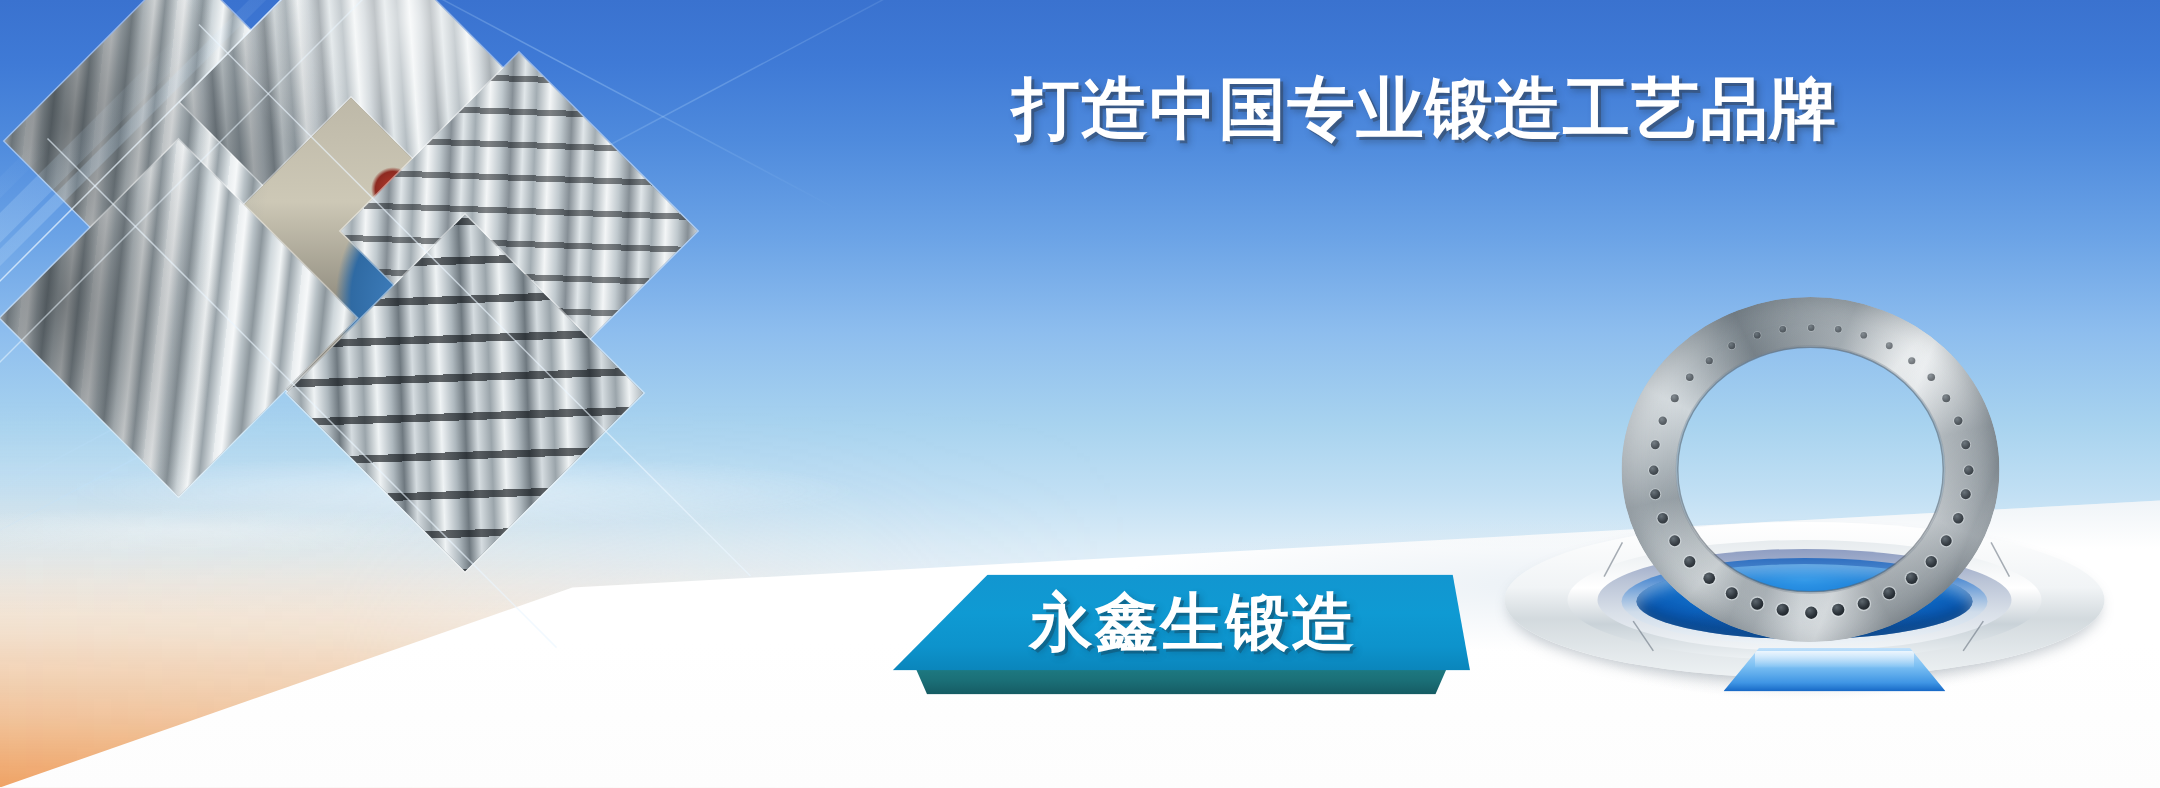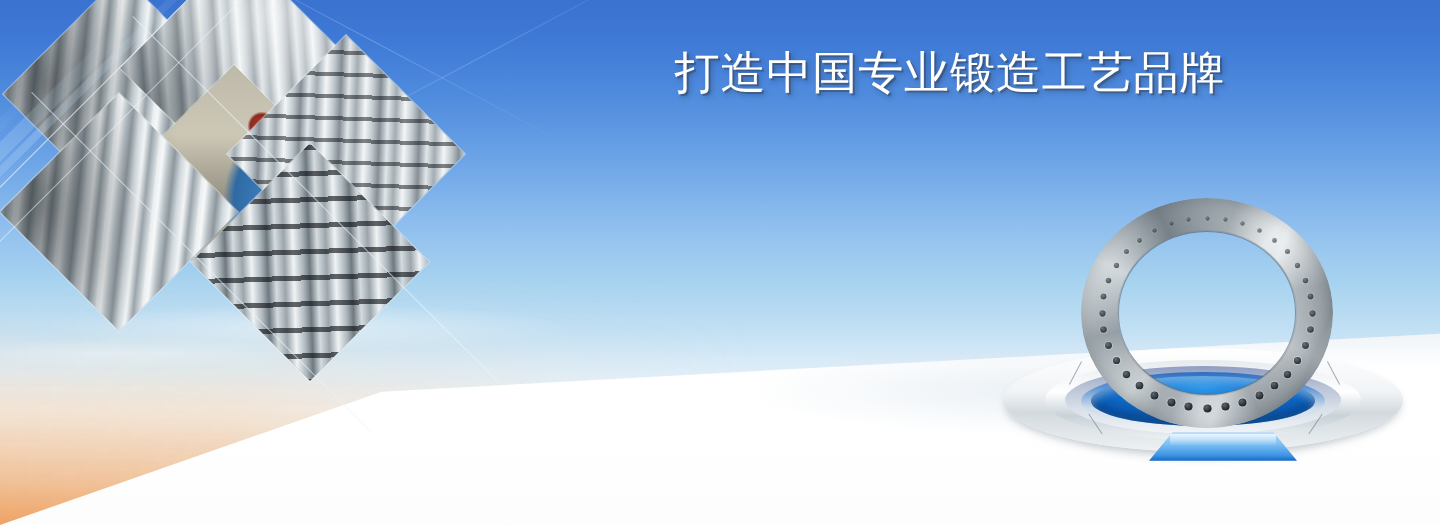--- a/index.html
+++ b/index.html
@@ -232,21 +232,21 @@
     background:radial-gradient(ellipse 50% 50% at 50% 50%,rgba(40,62,92,.38),rgba(255,255,255,0) 72%);
   }
 
   
   .headlines{
     position:absolute;left:500px;top:50px;width:900px;
     text-align:center;
   }
   .hl{
     color:#ffffff;
-    font-weight:400;
+    font-weight:700;
     letter-spacing:.02em;
     white-space:nowrap;
     text-shadow:
       2px 2px 0 rgba(52,62,78,.45),
       3px 3px 5px rgba(30,42,60,.35);
   }
   .hl1{font-size:45px;line-height:1;margin-bottom:38px;}
   .hl2{font-size:54px;line-height:1;}
   .hl2 .accent{
     color:#ffffff;
@@ -390,14 +390,19 @@
           <div class="bolt" style="left: 86.5879px; top: 22.2292px; transform: scale(0.637); opacity: 0.56;"></div>
           <div class="bolt" style="left: 104.267px; top: 17.9433px; transform: scale(0.624); opacity: 0.55;"></div>
         </div>
     </div>
   </div>
 
   <div class="headlines">
     <div class="hl hl1">打造中国专业锻造工艺品牌</div>
   </div>
 
+  <div class="plaque">
+    <div class="plaque-side"></div>
+    <div class="plaque-top"></div>
+    <div class="plaque-label">永鑫生锻造</div>
+  </div>
 
 </div>
 
 </body></html>

